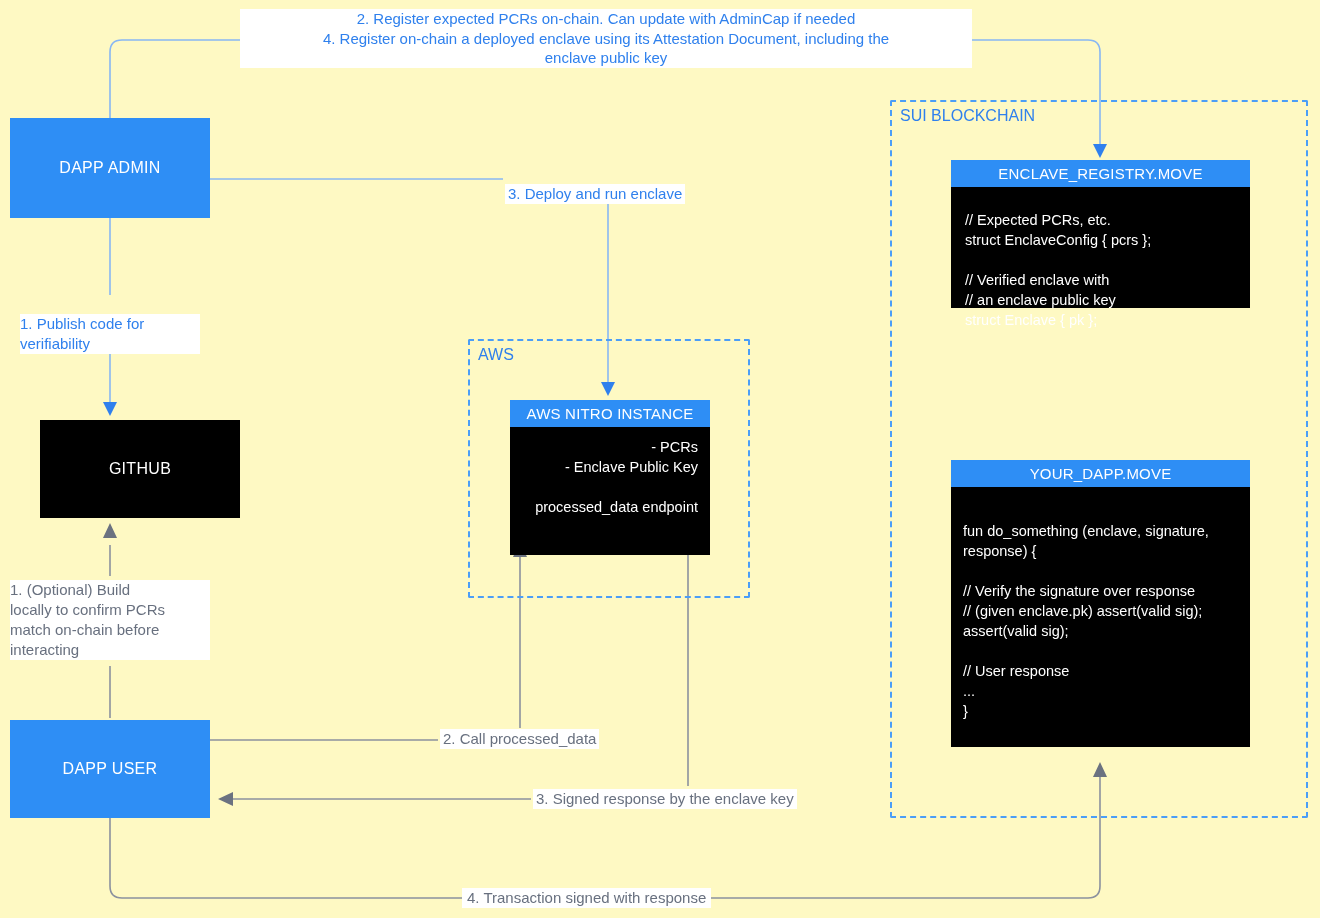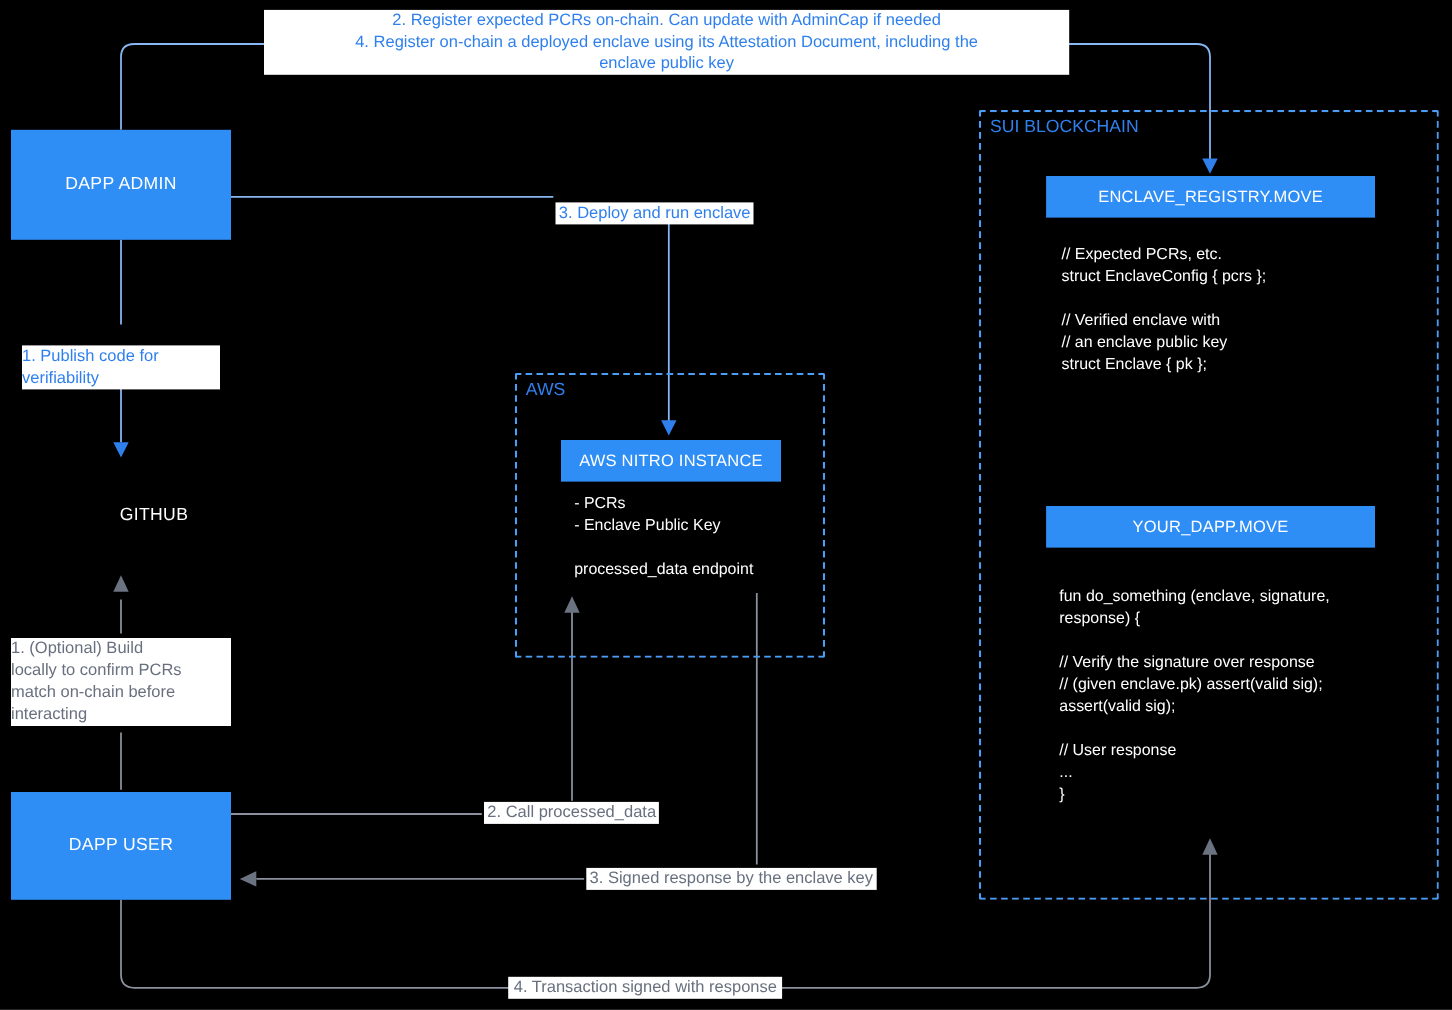--- a/index.html
+++ b/index.html
@@ -15,21 +15,21 @@
   }
   * { margin: 0; padding: 0; box-sizing: border-box; }
   body {
     font-family: "Liberation Sans", sans-serif;
     background: #ffffff;
   }
   .canvas {
     position: relative;
     width: 1320px;
     height: 918px;
-    background: #000000;
+    background: #fef9c3;
     overflow: hidden;
   }
   .connector-layer {
     position: absolute;
     left: 0; top: 0;
     width: 1320px; height: 918px;
     z-index: 1;
   }
   .connector-layer path { fill: none; stroke-width: 1.6; }
   .c-blue { stroke: var(--connector_blue); }
@@ -92,21 +92,21 @@
     font-weight: 400;
   }
 
   .code-box {
     position: absolute;
     z-index: 3;
   }
   .code-head {
     background: var(--accent_blue);
     color: #ffffff;
-    height: 38px;
+    height: 27px;
     display: flex;
     align-items: center;
     justify-content: center;
     font-size: 15px;
     font-weight: 500;
     letter-spacing: 0.2px;
   }
   .code-body {
     background: var(--box_black);
     color: #ffffff;
@@ -178,21 +178,21 @@
   <div class="lbl blue" style="left:505px; top:169px; padding:0 3px;">3. Deploy and run enclave</div>
   <div class="lbl gray" style="left:440px; top:729px; padding:0 3px;">2. Call processed_data</div>
   <div class="lbl gray" style="left:533px; top:789px; padding:0 3px;">3. Signed response by the enclave key</div>
   <div class="lbl gray" style="left:462px; top:888px; padding:0 5px;">4. Transaction signed with response</div>
 
   <div class="group" style="left:468px; top:339px; width:282px; height:259px;">
     <div class="group-label">AWS</div>
   </div>
   <div class="code-box" style="left:510px; top:400px; width:200px;border-radius:23px;">
     <div class="code-head">AWS NITRO INSTANCE</div>
-    <div class="code-body" style="padding:10px 12px; height:100px;">- PCRs
+    <div class="code-body" style="padding:10px 12px; height:128px;text-align:right;">- PCRs
 - Enclave Public Key
 
 processed_data endpoint</div>
   </div>
 
   <div class="group" style="left:890px; top:100px; width:418px; height:718px;">
     <div class="group-label">SUI BLOCKCHAIN</div>
   </div>
 
   <div class="code-box" style="left:951px; top:160px; width:299px;">

